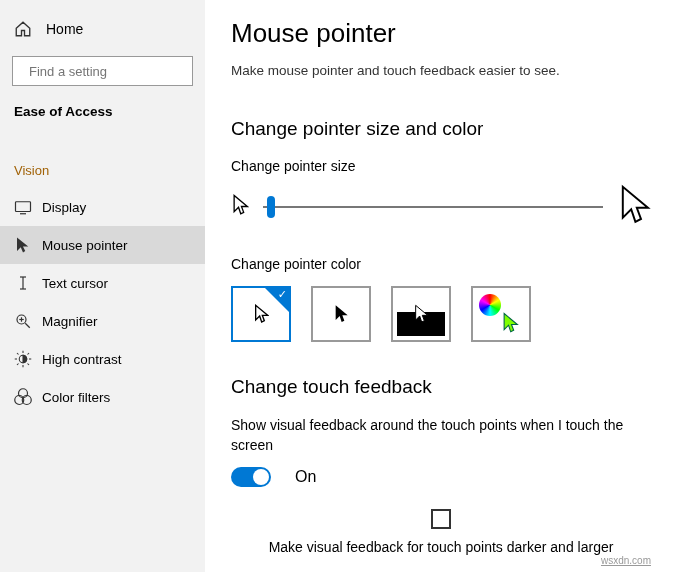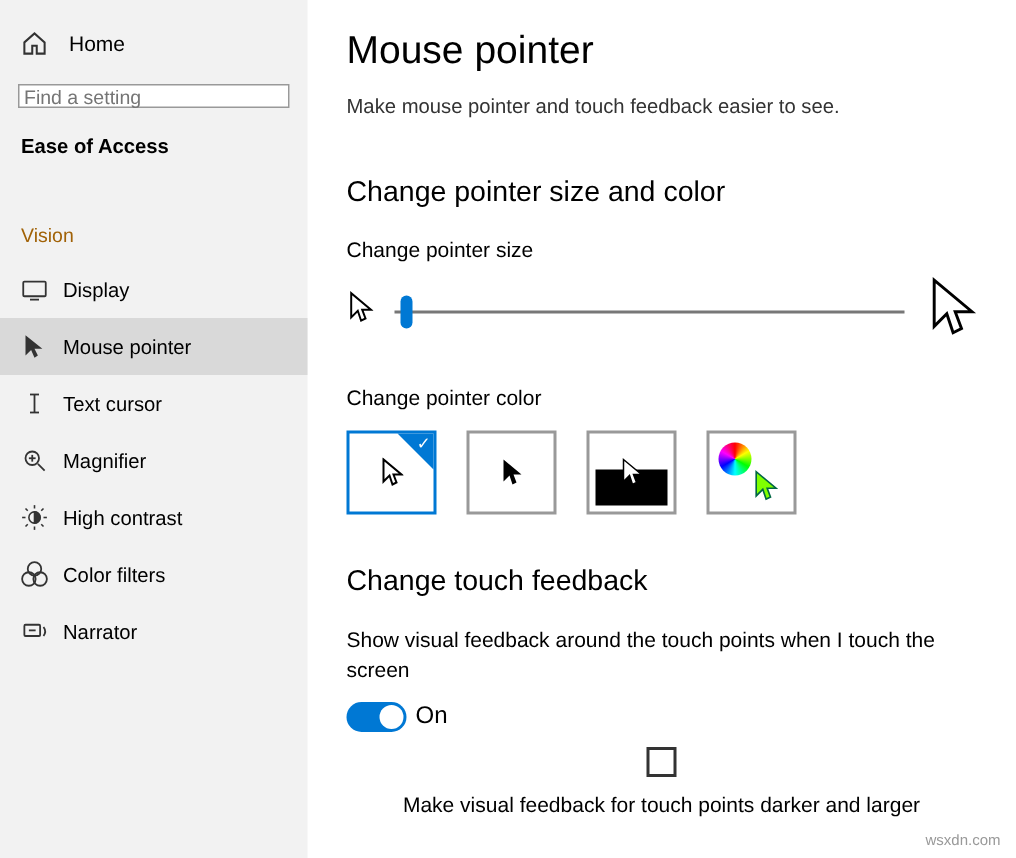--- a/index.html
+++ b/index.html
@@ -1,21 +1,21 @@
 <!DOCTYPE html>
 <html><head>
 <meta charset="utf-8">
 <style>
 * { margin: 0; padding: 0; box-sizing: border-box; font-family: "Segoe UI", Arial, sans-serif; }
 body { background: #fff; width: 677px; height: 572px; display: flex; overflow: hidden; }
 .sidebar { width: 205px; background: #f2f2f2; padding: 12px 0 0 0; display: flex; flex-direction: column; }
 .home-row { display: flex; align-items: center; padding: 8px 14px; cursor: pointer; }
 .home-row svg { width: 18px; height: 18px; }
 .home-row span { margin-left: 14px; font-size: 14px; }
-.search-box { margin: 10px 12px 12px 12px; border: 1px solid #999; background: #fff; height: 16px; display: flex; align-items: center; padding: 0 3px; }
+.search-box { margin: 10px 12px 12px 12px; border: 1px solid #999; background: #fff; height: 30px; display: flex; align-items: center; padding: 0 16px; }
 .search-box input { flex: 1; border: none; outline: none; font-size: 13px; background: transparent; }
 .search-box svg { width: 14px; height: 14px; opacity: .6; }
 .category { font-size: 13.5px; font-weight: 600; padding: 6px 14px 10px 14px; }
 .group-label { font-size: 13px; color: #a16207; padding: 34px 14px 10px 14px; }
 .nav-item { display: flex; align-items: center; padding: 10px 14px; cursor: pointer; font-size: 13.5px; }
 .nav-item.selected { background: #d9d9d9; }
 .nav-item .ico { width: 18px; height: 18px; display: flex; align-items: center; justify-content: center; }
 .nav-item .lbl { margin-left: 10px; }
 .main { flex: 1; padding: 18px 26px 0 26px; overflow: hidden; position: relative; }
 .page-title { font-size: 26px; font-weight: 400; margin-bottom: 14px; }
@@ -29,26 +29,26 @@
 .track { height: 2px; background: #777; width: 100%; }
 .thumb { position: absolute; left: 4px; width: 8px; height: 22px; background: #0078d4; border-radius: 4px; }
 .color-row { display: flex; gap: 20px; margin-top: 14px; margin-bottom: 34px; }
 .color-opt { width: 60px; height: 56px; border: 2px solid #999; background: #fff; position: relative; display: flex; align-items: center; justify-content: center; cursor: pointer; }
 .color-opt.selected { border-color: #0078d4; }
 .check-tri { position: absolute; top: 0; right: 0; width: 0; height: 0; border-left: 24px solid transparent; border-top: 24px solid #0078d4; }
 .check-tri::after { content: "✓"; color: #fff; position: absolute; top: -24px; right: 2px; font-size: 11px; }
 .black-half { position: absolute; left: 4px; right: 4px; bottom: 4px; height: 24px; background: #000; }
 .color-wheel { width: 22px; height: 22px; border-radius: 50%; background: conic-gradient(red,yellow,lime,cyan,blue,magenta,red); position: absolute; top: 6px; left: 6px; }
 .desc { font-size: 14px; margin-bottom: 12px; line-height: 1.4; }
-.toggle-row { display: flex; align-items: center; gap: 6px; margin-bottom: 10px; }
+.toggle-row { display: flex; align-items: center; gap: 24px; margin-bottom: 22px; }
 .toggle { width: 40px; height: 20px; background: #0078d4; border-radius: 10px; position: relative; cursor: pointer; }
 .toggle .knob { position: absolute; right: 2px; top: 2px; width: 16px; height: 16px; background: #fff; border-radius: 50%; }
 .check-row { display: flex; align-items: center; gap: 10px; font-size: 14px; flex-direction: column; }
 .checkbox { width: 20px; height: 20px; border: 2px solid #333; cursor: pointer; }
-.watermark { position: absolute; right: 10px; bottom: 6px; font-size: 10px; color: #999; }
+.watermark { position: absolute; right: 26px; bottom: 6px; font-size: 10px; color: #999; text-decoration: underline; }
 </style>
 </head>
 <body>
 
 <div class="sidebar">
   <div class="home-row">
     <svg viewBox="0 0 24 24" fill="none" stroke="#333" stroke-width="1.8">
         <path d="M3 11 L12 3 L21 11 V21 H14 V14 H10 V21 H3 Z"></path>
       </svg>
     <span>Home</span>
@@ -121,30 +121,20 @@
   <div class="nav-item">
     <span class="ico">
         <svg viewBox="0 0 24 24" fill="none" stroke="#333" stroke-width="1.6">
           <circle cx="12" cy="7" r="6"></circle>
           <circle cx="7" cy="16" r="6"></circle>
           <circle cx="17" cy="16" r="6"></circle>
         </svg>
       </span>
     <span class="lbl">Color filters</span>
   </div>
-  <div class="nav-item">
-    <span class="ico">
-        <svg viewBox="0 0 24 24" fill="none" stroke="#333" stroke-width="1.6">
-          <rect x="3" y="6" width="14" height="10" rx="1"></rect>
-          <line x1="7" y1="11" x2="13" y2="11"></line>
-          <path d="M20 8 Q23 12 20 16"></path>
-        </svg>
-      </span>
-    <span class="lbl">Narrator</span>
-  </div>
 </div>
 
 <div class="main">
   <div class="page-title">Mouse pointer</div>
   <div class="intro">Make mouse pointer and touch feedback easier to see.</div>
 
   <div class="section-h">Change pointer size and color</div>
   <div class="field-label">Change pointer size</div>
   <div class="slider-row">
     <span class="cursor-small"><svg viewBox="0 0 24 30" fill="#fff" stroke="#000" stroke-width="1.8">

